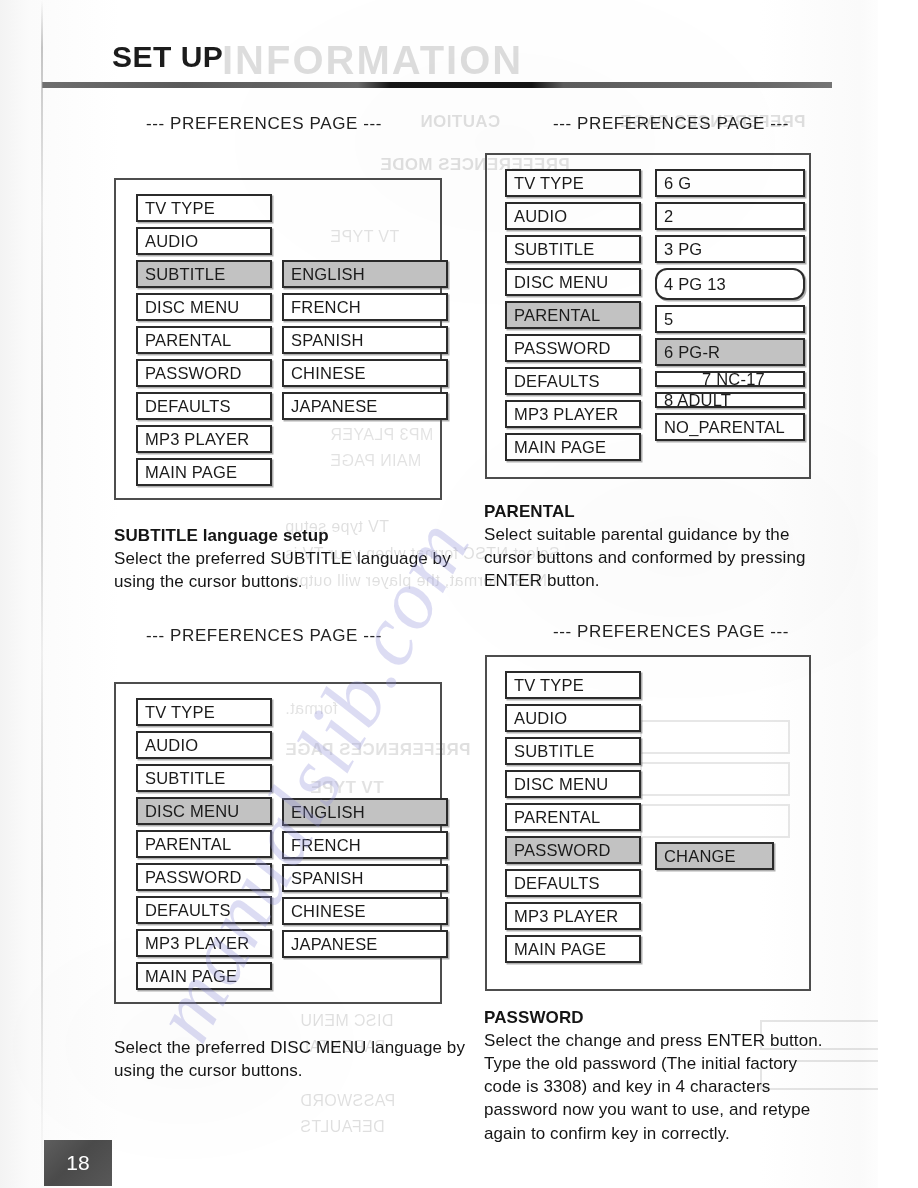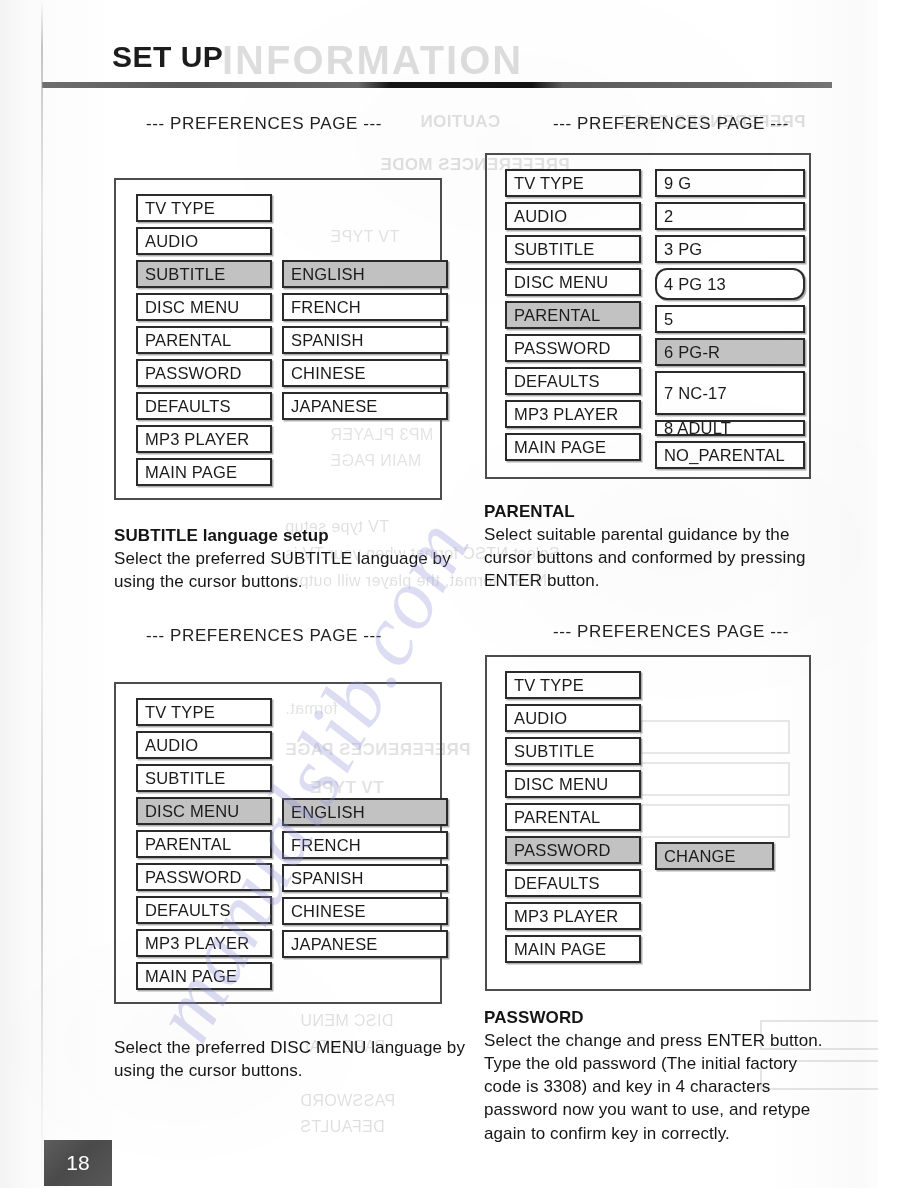--- a/index.html
+++ b/index.html
@@ -307,38 +307,38 @@
         </div>
         <div class="mitem" style="height: 28px;">
           <span>MP3 PLAYER</span>
         </div>
         <div class="mitem" style="height: 28px;">
           <span>MAIN PAGE</span>
         </div>
       </div>
     <div class="osd-col" style="left:168px; top:14px; width:150px;">
         <div class="mitem" style="height: 28px;">
-          <span>9 G</span>
+          <span>6 G</span>
         </div>
         <div class="mitem" style="height: 28px;">
           <span>2</span>
         </div>
         <div class="mitem" style="height: 28px;">
           <span>3 PG</span>
         </div>
         <div class="mitem" style="height: 32px; border-radius: 12px;">
           <span>4 PG 13</span>
         </div>
         <div class="mitem" style="height: 28px;">
           <span>5</span>
         </div>
         <div class="mitem sel" style="height: 28px;">
           <span>6 PG-R</span>
         </div>
-        <div class="mitem" style="height: 44px;">
+        <div class="mitem" style="height: 16px; justify-content: center;">
           <span>7 NC-17</span>
         </div>
         <div class="mitem" style="height: 16px;">
           <span>8 ADULT</span>
         </div>
         <div class="mitem" style="height: 28px;">
           <span>NO_PARENTAL</span>
         </div>
       </div>
   </div>

